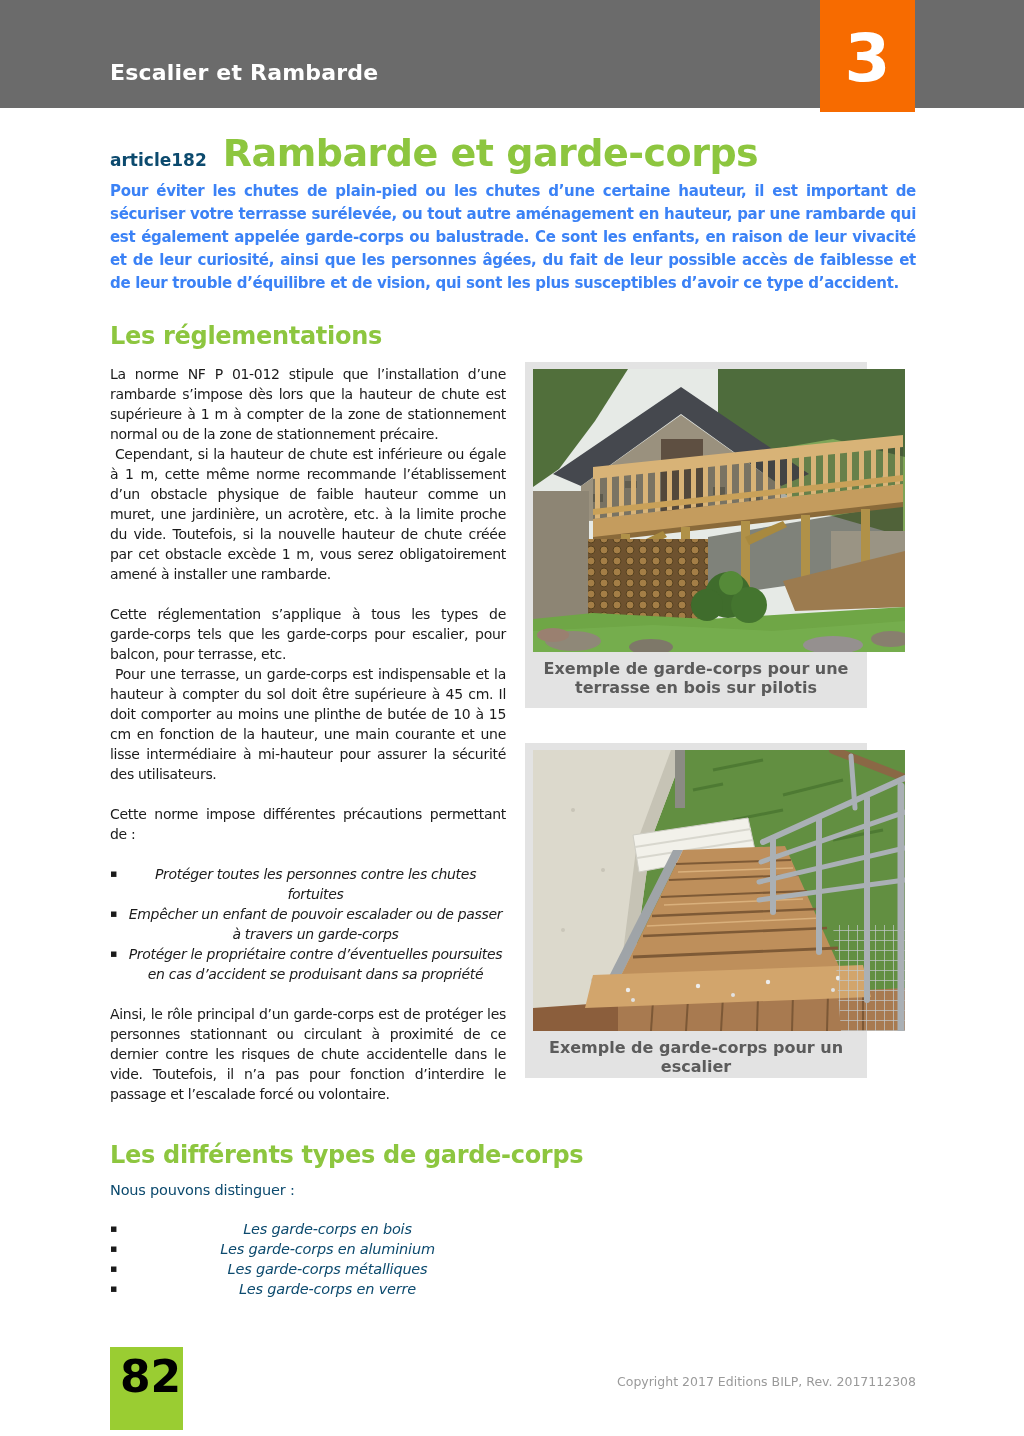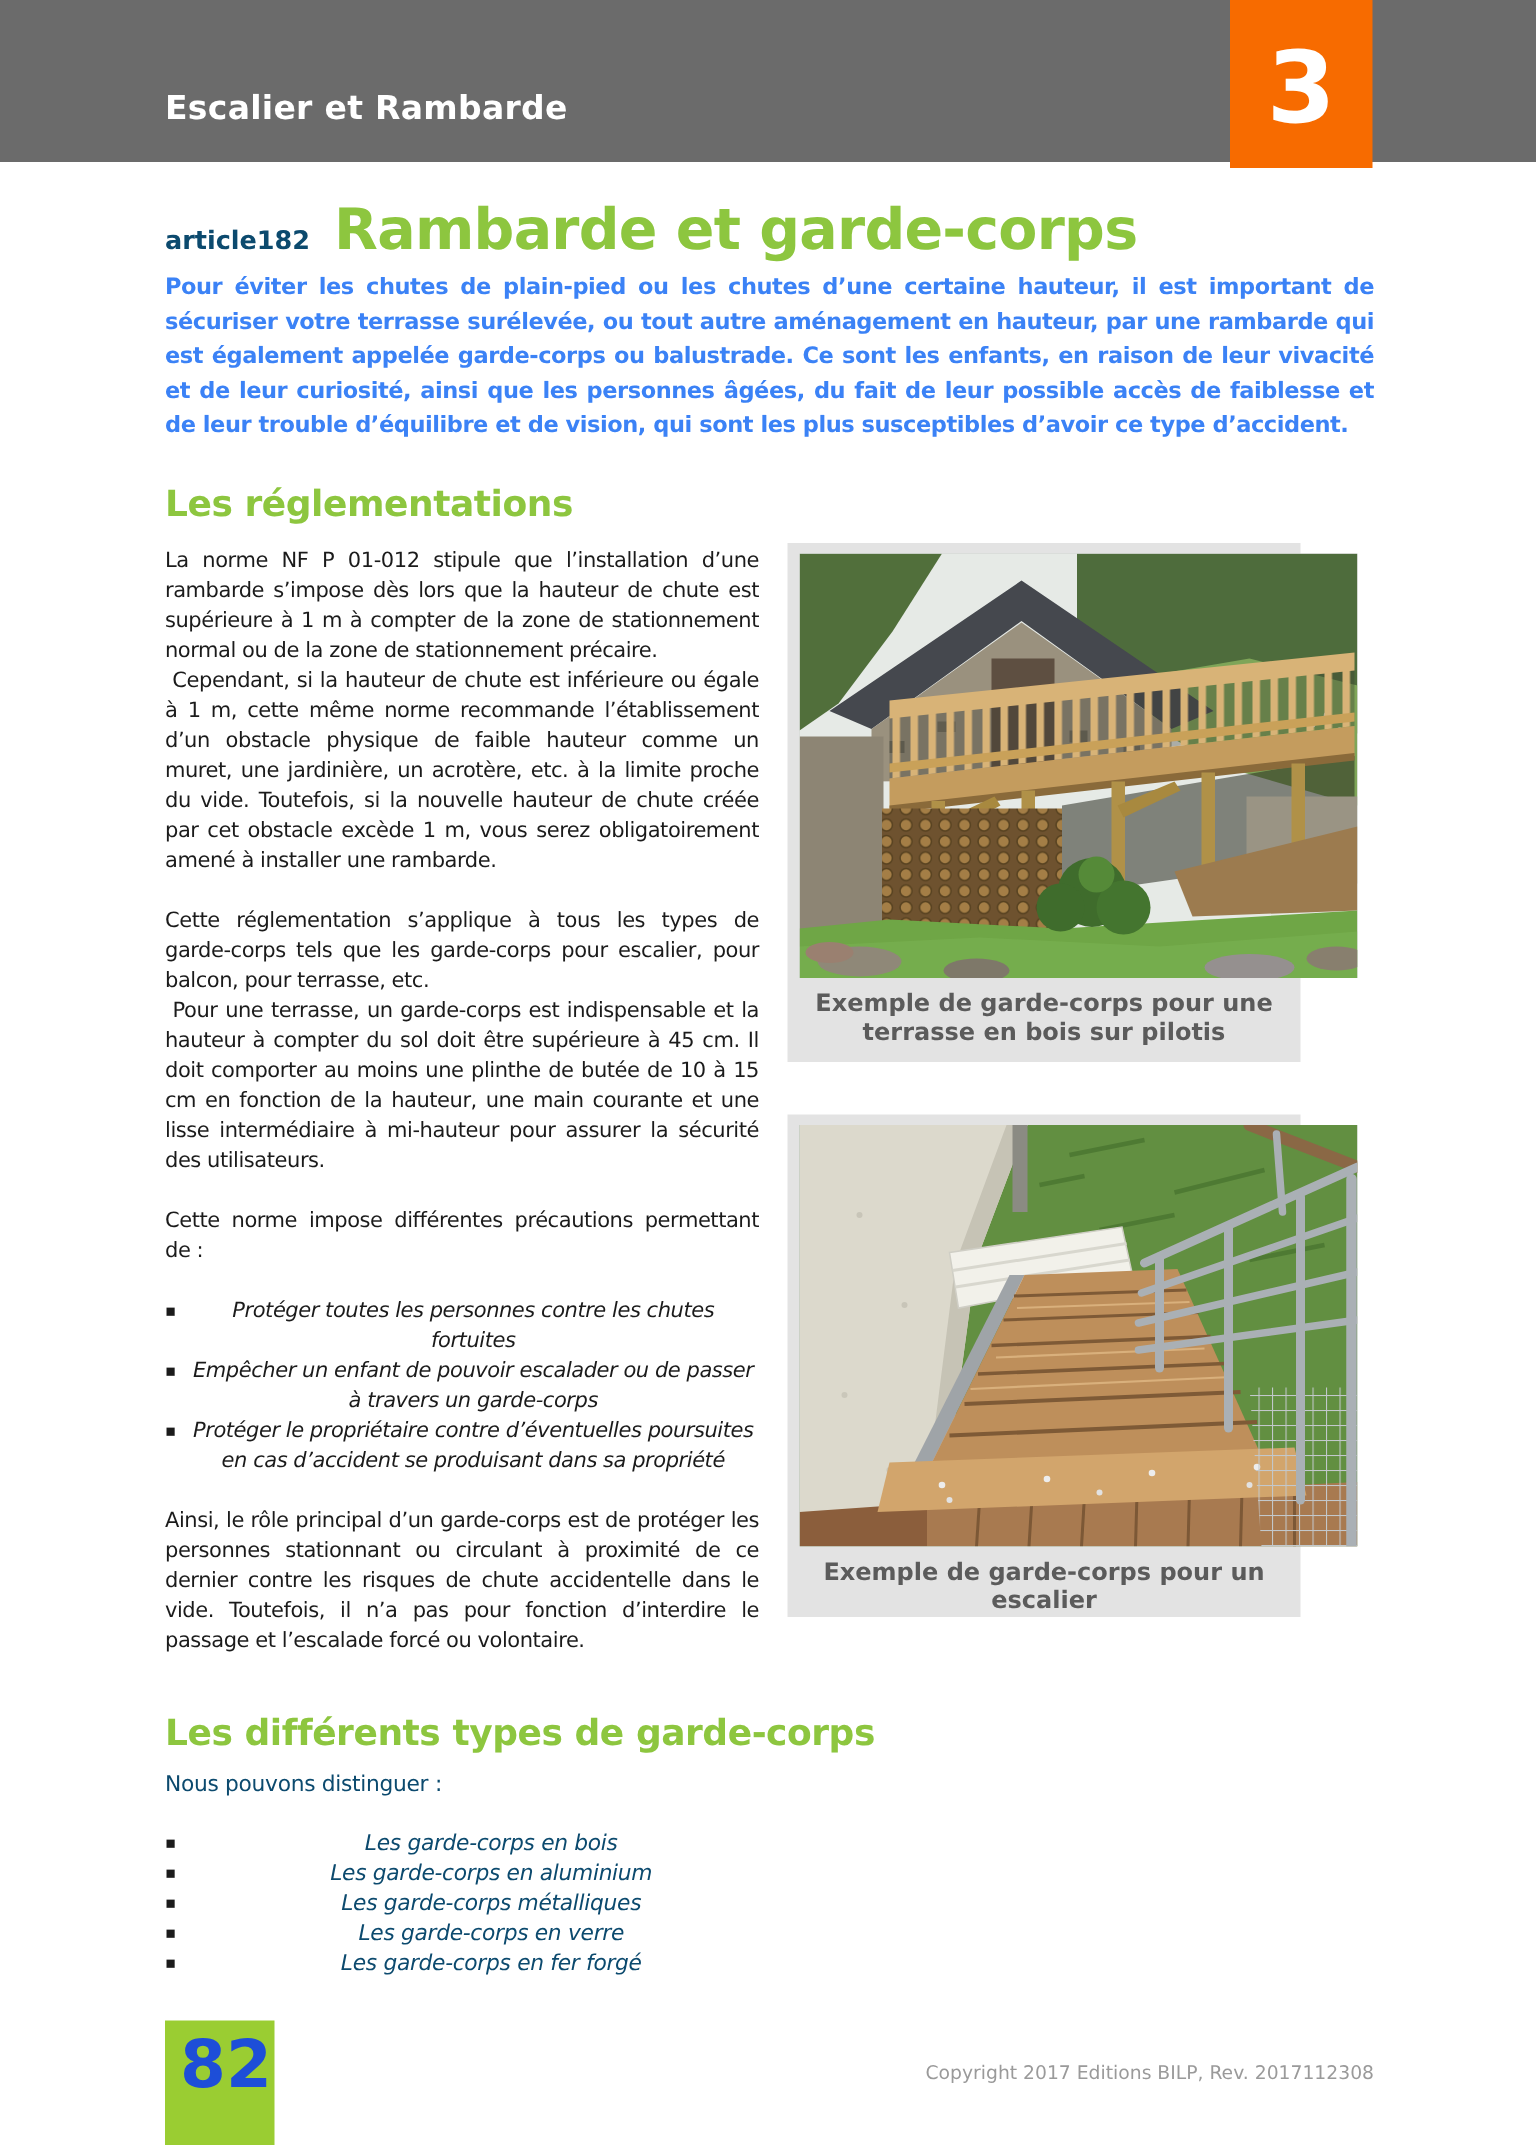--- a/index.html
+++ b/index.html
@@ -44,21 +44,21 @@
   .photo svg{display:block;width:100%;height:100%;}
   .caption{position:absolute;left:10px;right:10px;color:#5B5B5B;font-size:16px;font-weight:bold;
     line-height:19px;text-align:center;z-index:3;}
   .figure.terrace .caption{top:297px;}
   .figure.stairs .caption{top:295px;}
   
   .watermark{position:absolute;left:258px;top:640px;font-size:134px;font-weight:bold;line-height:1;
     color:#E9E9E9;z-index:2;pointer-events:none;white-space:nowrap;}
   
   .page-number-box{position:absolute;left:110px;top:1347px;width:73px;height:83px;background:#9ACD32;z-index:3;}
-  .page-number{color:#1d4ed8;font-size:44px;font-weight:bold;line-height:1;position:absolute;left:10px;top:8px;}
+  .page-number{color:#000000;font-size:44px;font-weight:bold;line-height:1;position:absolute;left:10px;top:8px;}
   .copyright{position:absolute;right:108px;top:1374px;color:#9A9A9A;font-size:12.5px;z-index:3;}
 </style>
 </head>
 <body>
 
 <div class="page">
 
   <div class="topbar"></div>
   <div class="topbar-title">Escalier et Rambarde</div>
   <div class="chapter-box">
@@ -247,21 +247,20 @@
 
 
   <div class="sec-heading types">Les différents types de garde-corps</div>
   <div class="types-body">
     <p class="lead">Nous pouvons distinguer :</p>
     <ul class="body-list">
       <li>Les garde-corps en bois</li>
       <li>Les garde-corps en aluminium</li>
       <li>Les garde-corps métalliques</li>
       <li>Les garde-corps en verre</li>
-      <li>Les garde-corps en fer forgé</li>
     </ul>
   </div>
 
   <div class="page-number-box">
     <span class="page-number">82</span>
   </div>
   <div class="copyright">Copyright 2017 Editions BILP, Rev. 2017112308</div>
 
 </div>
 

